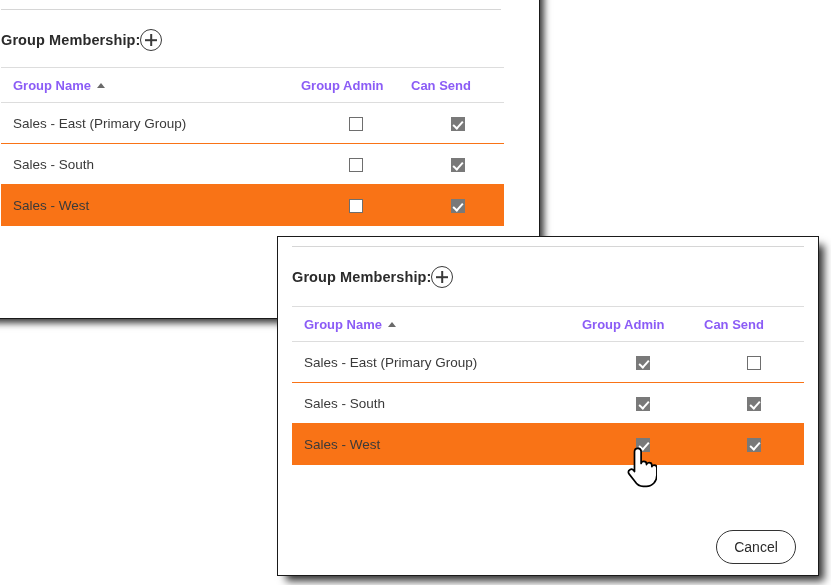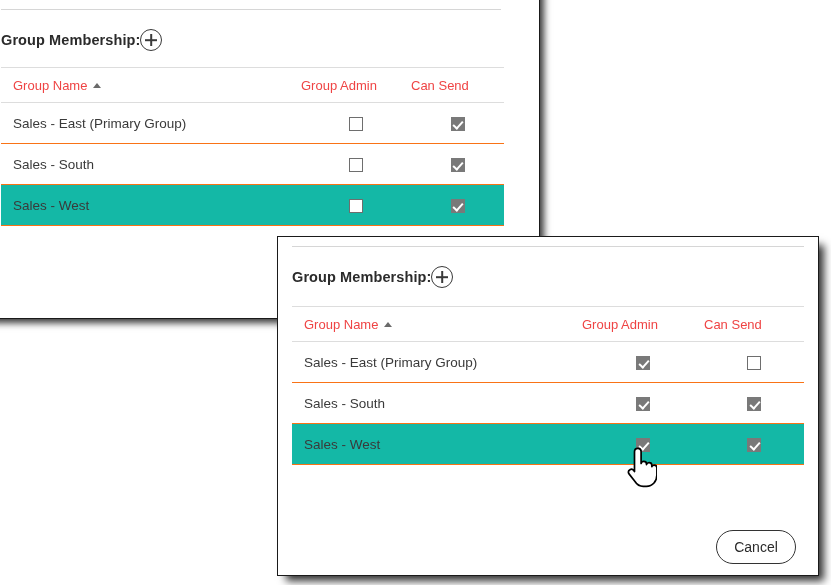--- a/index.html
+++ b/index.html
@@ -102,40 +102,40 @@
   }
 
   
   .gm-table {
     position: absolute;
     border-collapse: collapse;
     table-layout: fixed;
   }
   .gm-table th {
     font-size: 13px;
-    font-weight: normal;
-    color: #ef4444;
+    font-weight: bold;
+    color: #8b5cf6;
     text-align: left;
     padding: 0;
     height: 34px;
     vertical-align: middle;
     border-top: 1px solid #dddddd;
     border-bottom: 1px solid #dddddd;
     white-space: nowrap;
   }
   .gm-table td {
     font-size: 13.5px;
     color: #3a3a3a;
     height: 40px;
     padding: 0;
     vertical-align: middle;
     border-bottom: 1px solid #f97316;
     white-space: nowrap;
   }
-  .gm-table tr.alt td { background: #14b8a6; }
+  .gm-table tr.alt td { background: #f97316; }
   .col-name   { padding-left: 12px !important; }
   .col-center { text-align: center; }
 
   .sort-caret {
     display: inline-block;
     width: 0; height: 0;
     margin-left: 6px;
     vertical-align: 2px;
     border-left: 4px solid transparent;
     border-right: 4px solid transparent;

